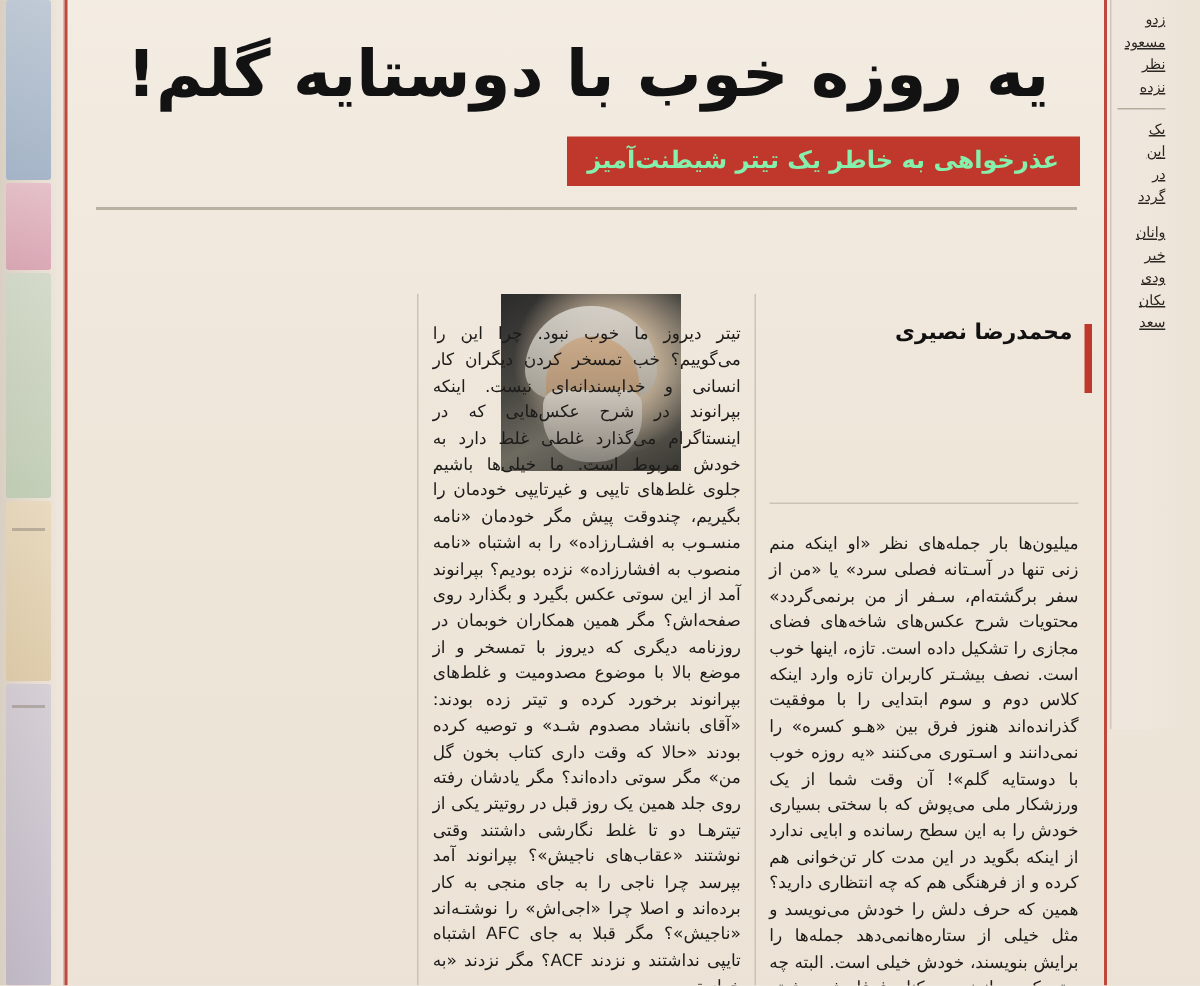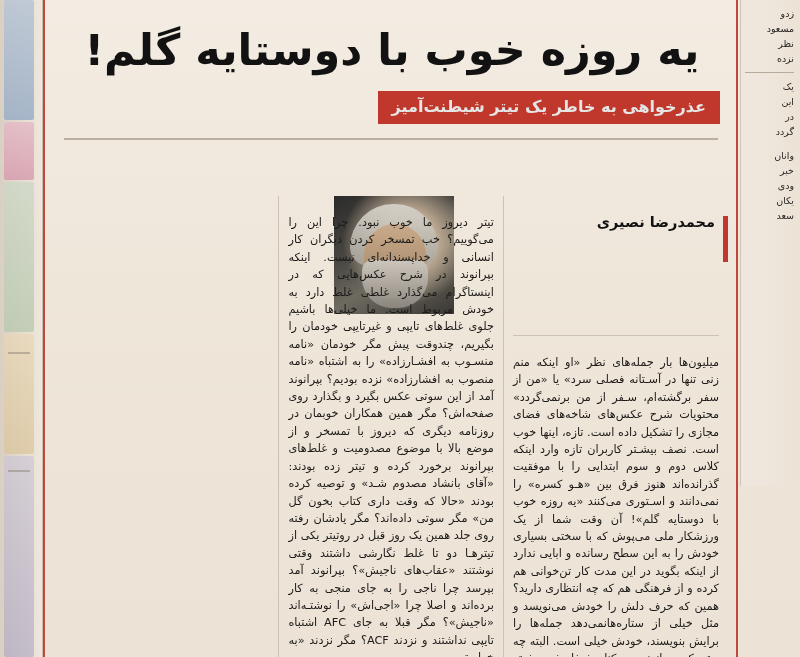--- a/index.html
+++ b/index.html
@@ -30,22 +30,22 @@
   .eb4{top:334px;height:120px;background:linear-gradient(180deg,#e8d7b6,#d9c39a);opacity:.7;}
   .eb5{top:456px;height:201px;background:linear-gradient(180deg,#c8c3d6,#aaa4c2);opacity:.6;}
   .edge-left .tick{
     position:absolute;left:8px;width:22px;height:2px;background:#8d8478;opacity:.5;
   }
   
   .edge-right{
     position:absolute;right:0;top:0;width:60px;height:486px;
     background:linear-gradient(270deg,#ece3d6 0%,#efe7dd 70%,#efe7dd 100%);
     border-left:1px solid #cfc5b7;
-    padding:6px 6px 0 4px;box-sizing:border-box;
-    font-size:9.5px;line-height:15px;text-align:justify;color:#2a2622;
+    padding:6px 23px 0 4px;box-sizing:border-box;
+    font-size:9.5px;line-height:15px;text-align:justify;color:#2a2622;text-decoration:underline;
   }
   .edge-right .ln{display:block;white-space:nowrap;overflow:hidden;}
   .edge-right .gap{height:9px;}
   .edge-right .rule{height:1px;background:#b7ac9c;margin:6px 0;}
   
   .frame{
     position:absolute;left:44px;top:0;right:62px;bottom:0;
     border-right:2px solid #c0473c;
     box-sizing:border-box;
     padding:0 8px 0 10px;
@@ -63,21 +63,21 @@
     color:#121212;
     direction:rtl;
     line-height:1.15;
     white-space:nowrap;
   }
   .kicker-wrap{
     margin:16px 8px 0 10px;
     display:flex;justify-content:flex-start;
   }
   .kicker{
-    background:#c0382b;color:#e5e5e5;
+    background:#c0382b;color:#86efac;
     font-size:16px;font-weight:bold;
     padding:6px 14px 8px 14px;
     direction:rtl;white-space:nowrap;
   }
   .hr-under-title{
     margin:14px 10px 0 10px;height:2px;background:#b9b0a2;
   }
   
   .byline{
     position:absolute;right:8px;top:212px;width:268px;

